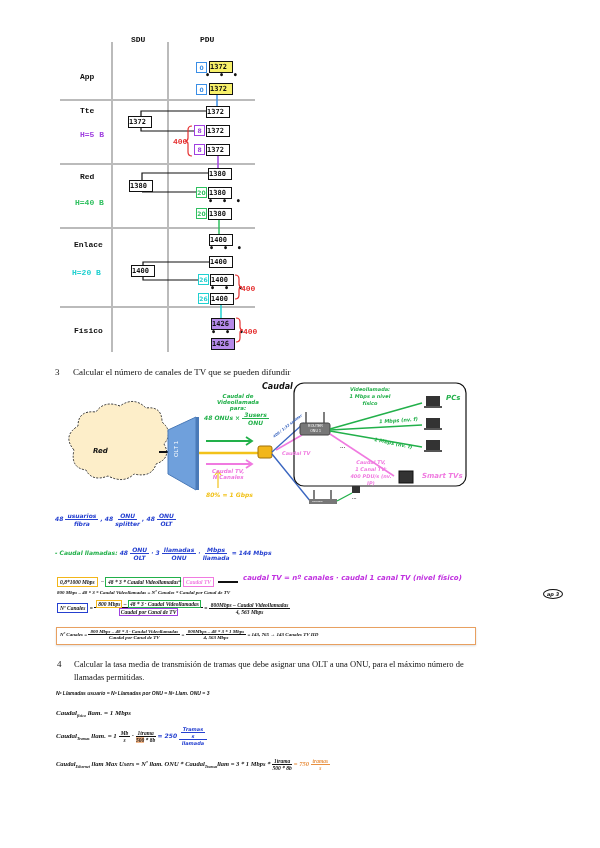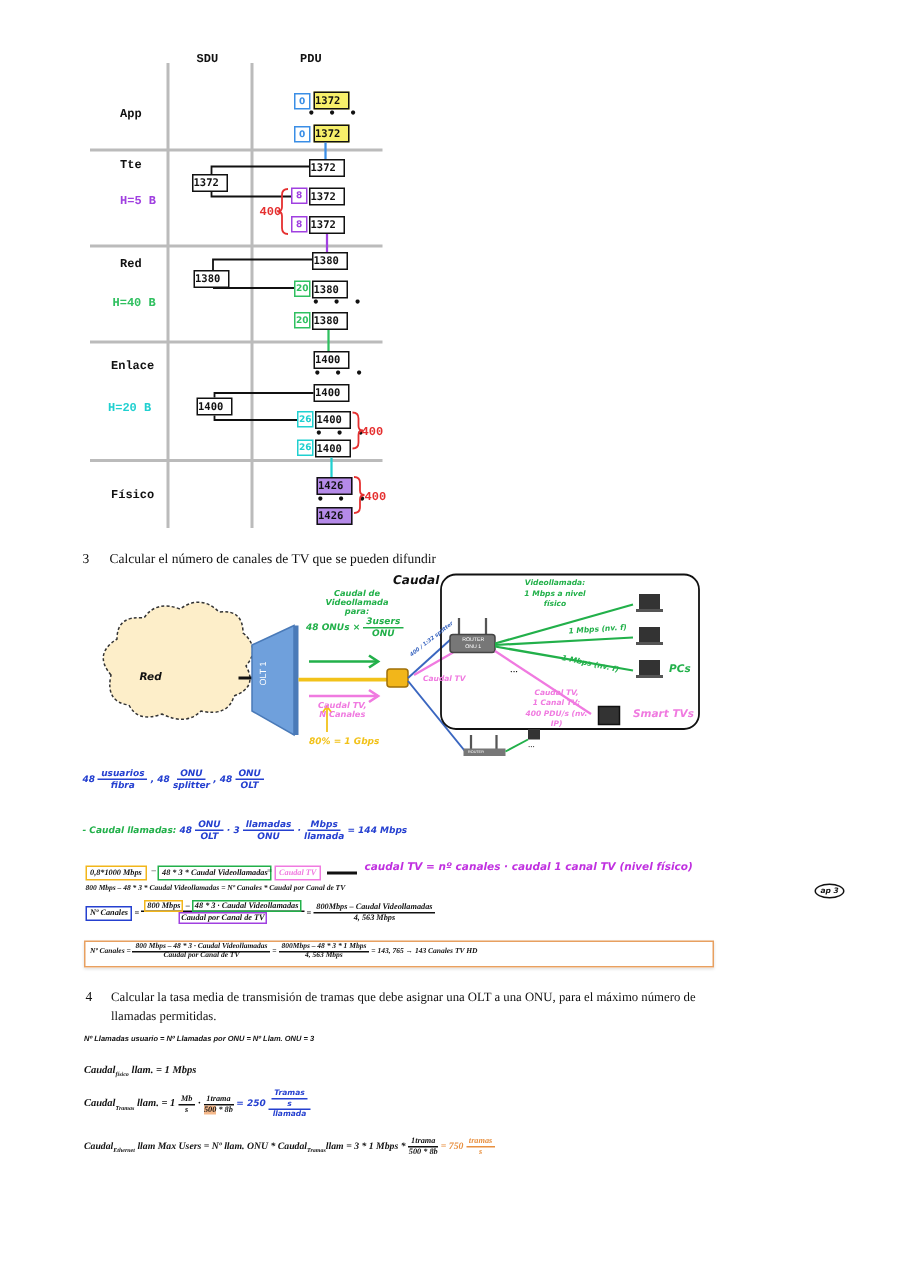--- a/index.html
+++ b/index.html
@@ -180,21 +180,21 @@
     <div>ONU 1</div>
   </div>
   <div class="abs sans" style="left:256px;top:120px;font-size:2.5px;color:#fff;">ROUTER</div>
   <div class="abs" style="left:284px;top:62px;font-size:7px;">...</div>
   <div class="abs" style="left:296px;top:114px;font-size:6px;">...</div>
   <div class="abs hand" style="left:284px;top:6px;width:60px;font-size:5px;color:#22b04a;text-align:center;line-height:7px;">
     <div>Videollamada:</div>
     <div>1 Mbps a nivel</div>
     <div>físico</div>
   </div>
-  <div class="abs hand" style="left:390px;top:14px;font-size:7px;color:#22b04a;margin-top:48px;">PCs</div>
+  <div class="abs hand" style="left:390px;top:14px;font-size:7px;color:#22b04a;">PCs</div>
   <div class="abs hand" style="left:323px;top:37px;font-size:5px;color:#22b04a;transform:rotate(-4deg);">1 Mbps (nv. f)</div>
   <div class="abs hand" style="left:318px;top:60px;font-size:5px;color:#22b04a;transform:rotate(12deg);">1 Mbps (nv. f)</div>
   <div class="abs hand" style="left:290px;top:79px;width:50px;font-size:5px;color:#f07ae0;text-align:center;line-height:7px;">
     <div>Caudal TV,</div>
     <div>1 Canal TV:</div>
     <div>400 PDU/s (nv. IP)</div>
   </div>
   <div class="abs hand" style="left:366px;top:92px;font-size:7px;color:#f07ae0;">Smart TVs</div>
 </div>
 

